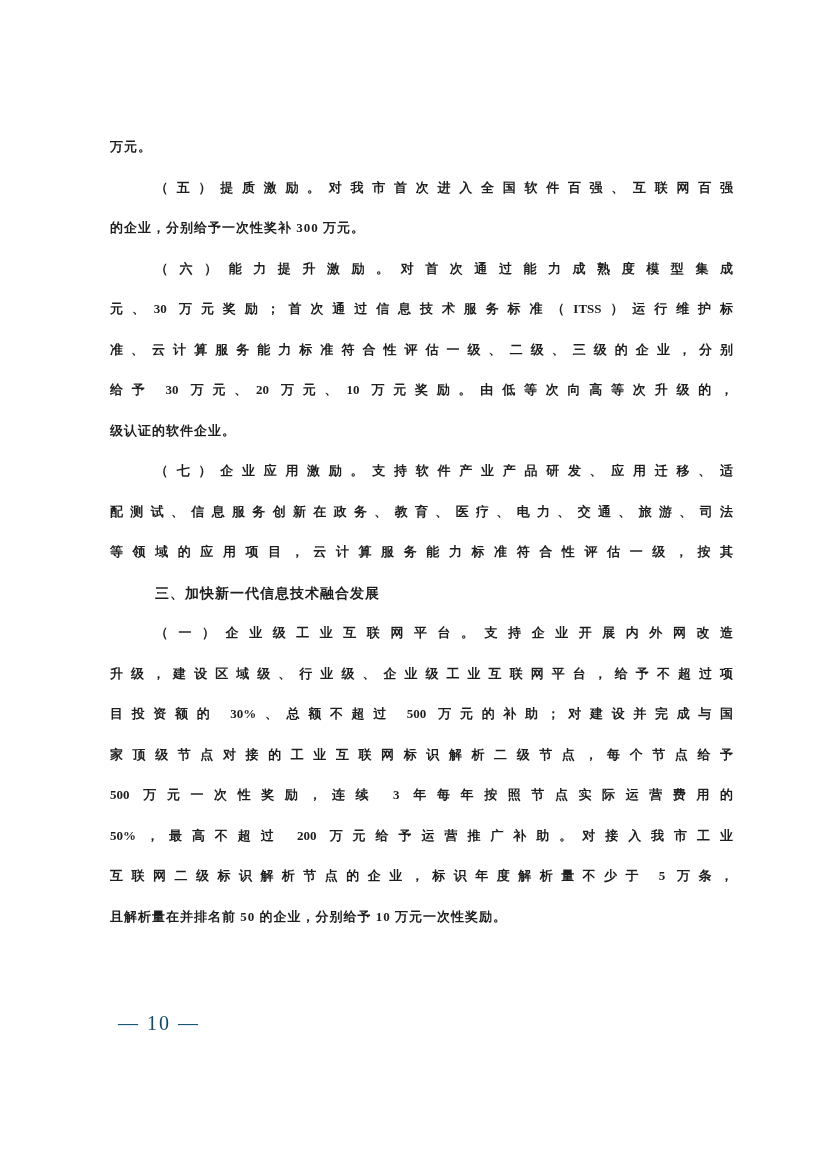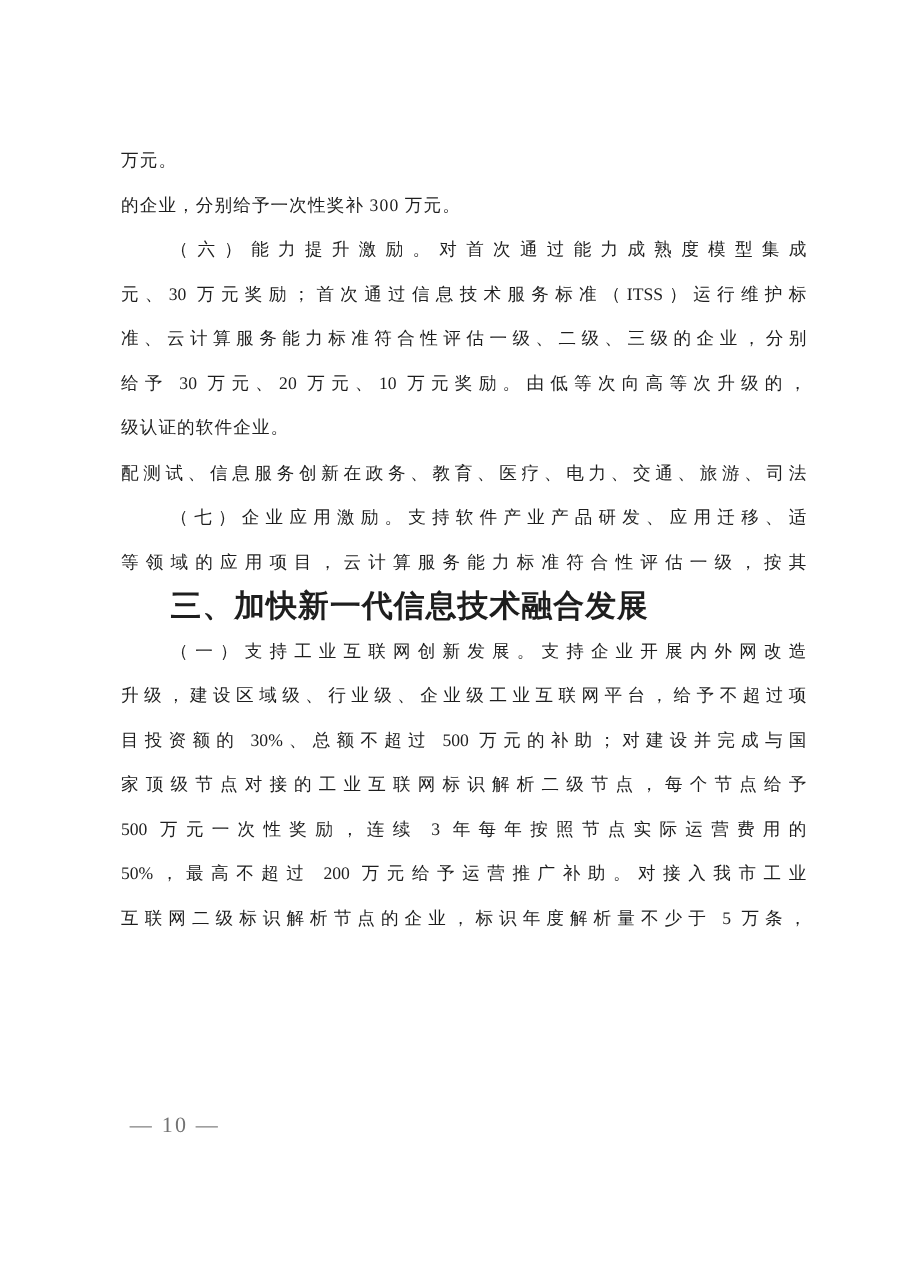--- a/index.html
+++ b/index.html
@@ -15,68 +15,70 @@
     font-family: "Liberation Serif", "DejaVu Serif", serif;
     color: #1e1e1e;
   }
   .doc {
     position: absolute;
     left: 110px;
     top: 127px;
     width: 623px;
   }
   .line {
-    font-size: 16px;
+    font-size: 13px;
     line-height: 40.5px;
     height: 40.5px;
     white-space: nowrap;
     letter-spacing: 1px;
-    font-weight: normal;
+    font-weight: bold;
   }
   .line.j {
     letter-spacing: 0;
     text-align: justify;
     text-align-last: justify;
   }
   .line.ind {
     padding-left: 45px;
   }
   .line.heading {
-    font-family: Liberation Serif, serif;
+    font-family: Liberation Sans, sans-serif;
     font-weight: bold;
-    font-size: 28px;
+    font-size: 14px;
     letter-spacing: 1px;
   }
   .pagenum {
     position: absolute;
     left: 118px;
     top: 1003px;
     font-size: 20px;
     line-height: 40px;
     letter-spacing: 2px;
-    color: #737373;
+    color: #0c4a6e;
   }
 </style>
 </head>
 <body>
 
 <div class="doc">
   <div class="line">万元。</div>
+  <div class="line j ind">（五）提质激励。对我市首次进入全国软件百强、互联网百强</div>
   <div class="line">的企业，分别给予一次性奖补 300 万元。</div>
   <div class="line j ind">（六）能力提升激励。对首次通过能力成熟度模型集成</div>
   <div class="line j">元、30 万元奖励；首次通过信息技术服务标准（ITSS）运行维护标</div>
   <div class="line j">准、云计算服务能力标准符合性评估一级、二级、三级的企业，分别</div>
   <div class="line j">给予 30 万元、20 万元、10 万元奖励。由低等次向高等次升级的，</div>
   <div class="line">级认证的软件企业。</div>
+  <div class="line j ind">（七）企业应用激励。支持软件产业产品研发、应用迁移、适</div>
   <div class="line j">配测试、信息服务创新在政务、教育、医疗、电力、交通、旅游、司法</div>
-  <div class="line j ind">（七）企业应用激励。支持软件产业产品研发、应用迁移、适</div>
   <div class="line j">等领域的应用项目，云计算服务能力标准符合性评估一级，按其</div>
   <div class="line heading ind">三、加快新一代信息技术融合发展</div>
-  <div class="line j ind">（一）支持工业互联网创新发展。支持企业开展内外网改造</div>
+  <div class="line j ind">（一）企业级工业互联网平台。支持企业开展内外网改造</div>
   <div class="line j">升级，建设区域级、行业级、企业级工业互联网平台，给予不超过项</div>
   <div class="line j">目投资额的 30%、总额不超过 500 万元的补助；对建设并完成与国</div>
   <div class="line j">家顶级节点对接的工业互联网标识解析二级节点，每个节点给予</div>
   <div class="line j">500 万元一次性奖励，连续 3 年每年按照节点实际运营费用的</div>
   <div class="line j">50%，最高不超过 200 万元给予运营推广补助。对接入我市工业</div>
   <div class="line j">互联网二级标识解析节点的企业，标识年度解析量不少于 5 万条，</div>
+  <div class="line">且解析量在并排名前 50 的企业，分别给予 10 万元一次性奖励。</div>
 </div>
 
 <div class="pagenum">— 10 —</div>
 
 </body></html>

